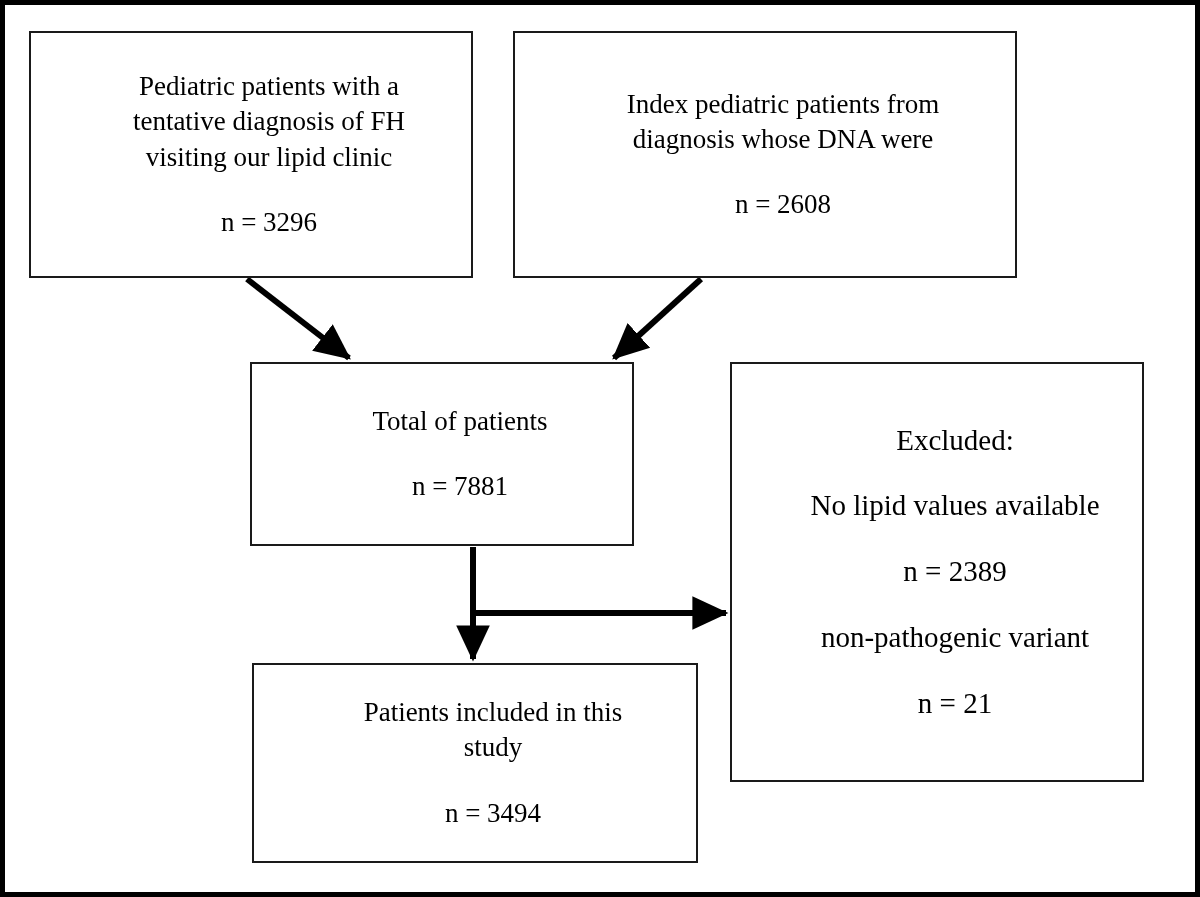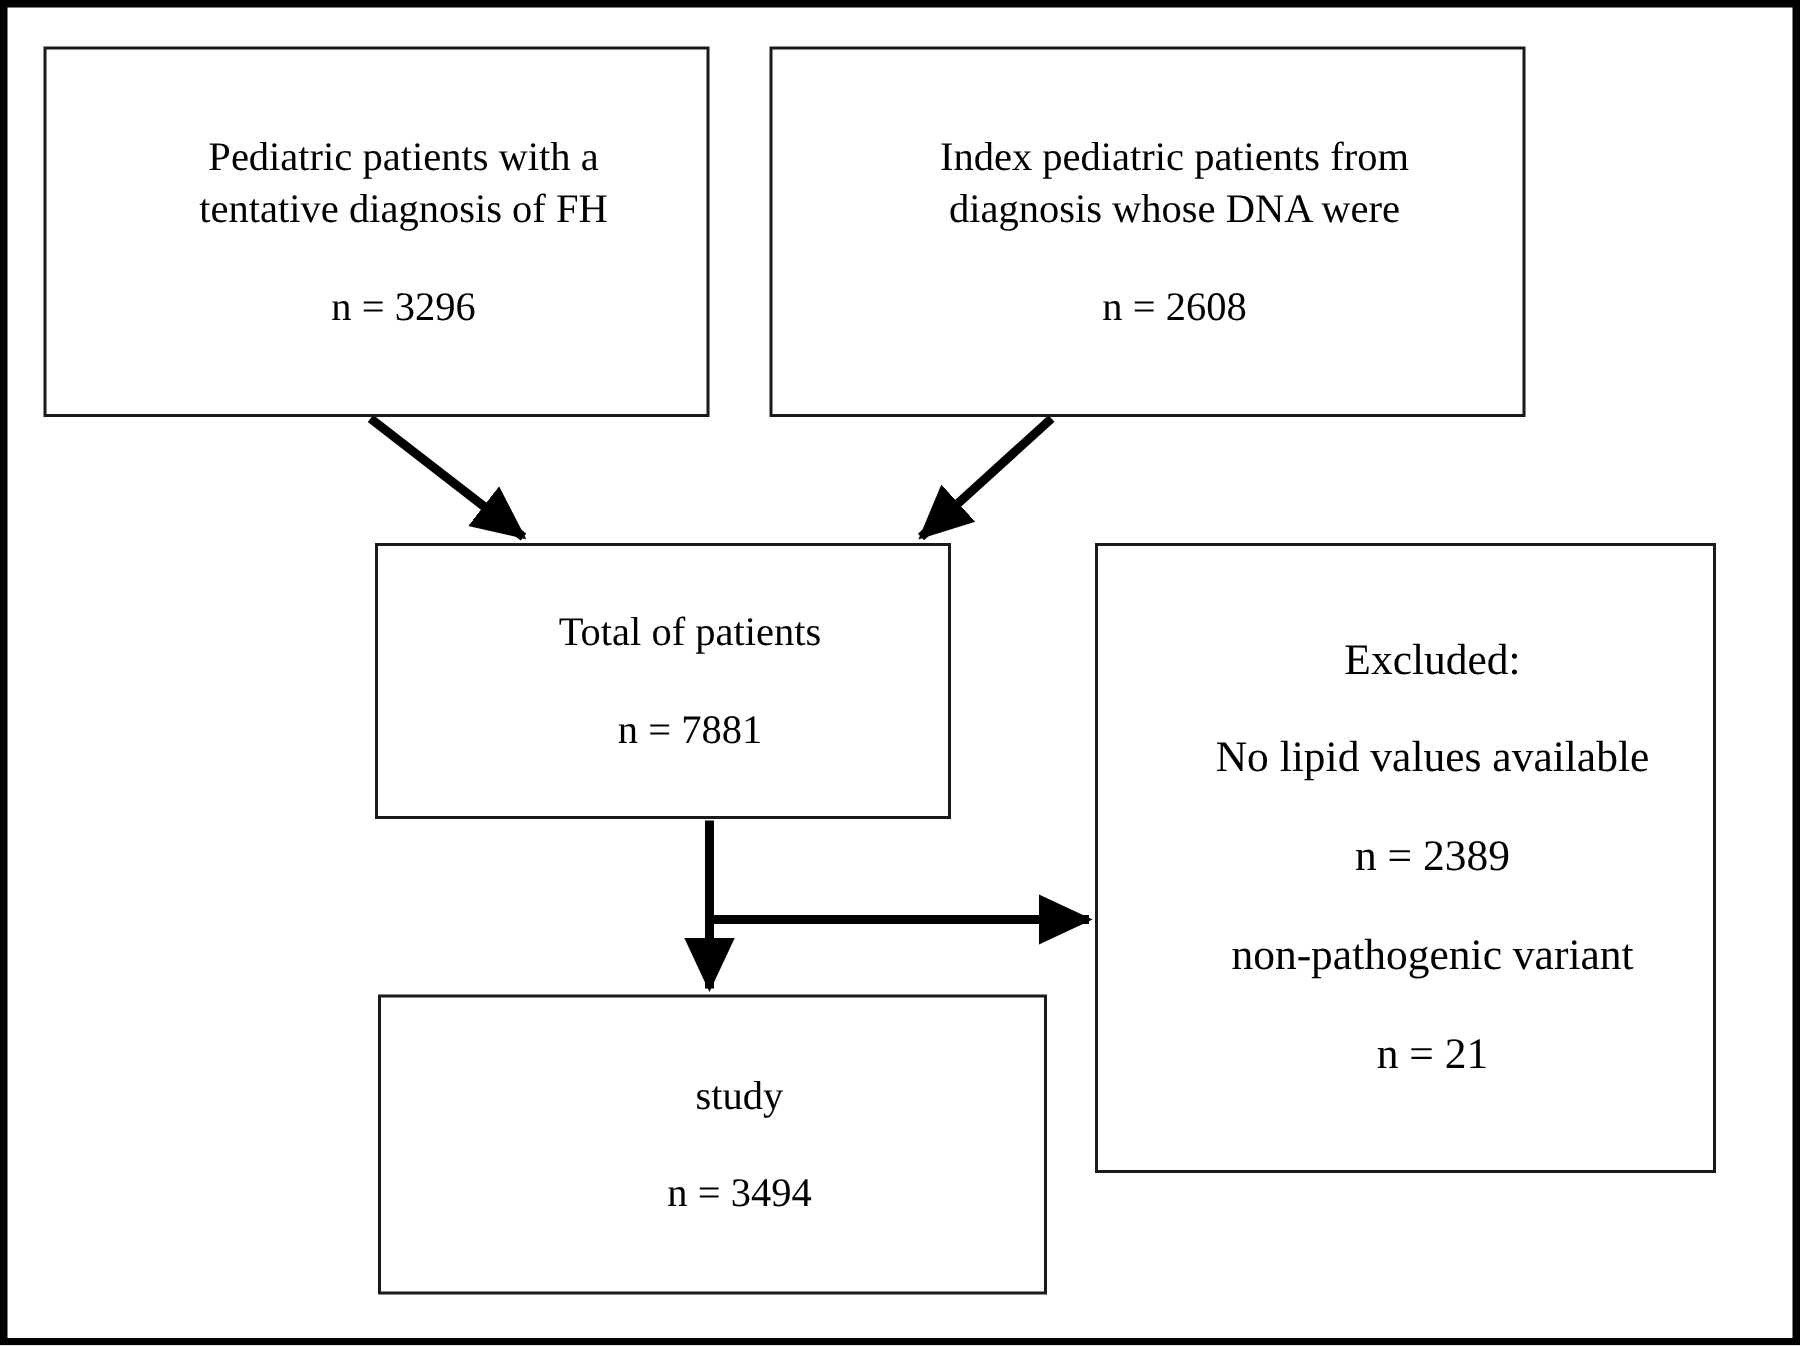--- a/index.html
+++ b/index.html
@@ -86,20 +86,21 @@
     <line x1="701" y1="279" x2="614" y2="358" stroke="#000000" stroke-width="6" marker-end="url(#arrowhead)"></line>
 
     <line x1="473" y1="547" x2="473" y2="659" stroke="#000000" stroke-width="6" marker-end="url(#arrowhead)"></line>
 
     <line x1="473" y1="613" x2="726" y2="613" stroke="#000000" stroke-width="6" marker-end="url(#arrowhead)"></line>
   </svg>
 
   <div class="node" id="node-lipid-clinic">
     <span class="line">Pediatric patients with a</span>
     <span class="line">tentative diagnosis of FH</span>
+    <span class="line">visiting our lipid clinic</span>
     <span class="gap"></span>
     <span class="line">n = 3296</span>
   </div>
 
   <div class="node" id="node-index-elsewhere">
     <span class="line">Index pediatric patients from</span>
     <span class="line">diagnosis whose DNA were</span>
     <span class="gap"></span>
     <span class="line">n = 2608</span>
   </div>
@@ -112,18 +113,19 @@
 
   <div class="node" id="node-excluded">
     <span class="exc-line">Excluded:</span>
     <span class="exc-line">No lipid values available</span>
     <span class="exc-line">n = 2389</span>
     <span class="exc-line">non-pathogenic variant</span>
     <span class="exc-line">n = 21</span>
   </div>
 
   <div class="node" id="node-included">
+    <span class="line">Patients included in this</span>
     <span class="line">study</span>
     <span class="gap"></span>
     <span class="line">n = 3494</span>
   </div>
 
 </div>
 
 </body></html>

